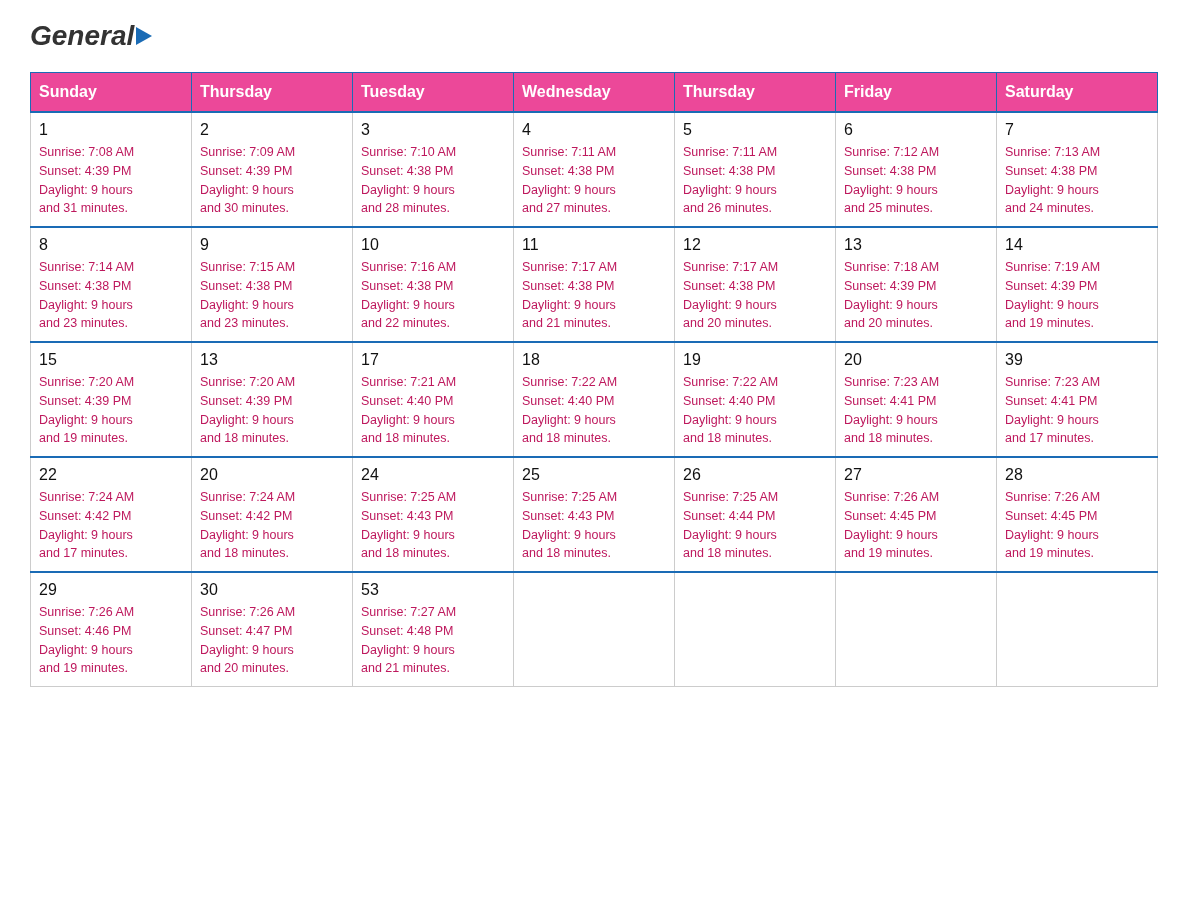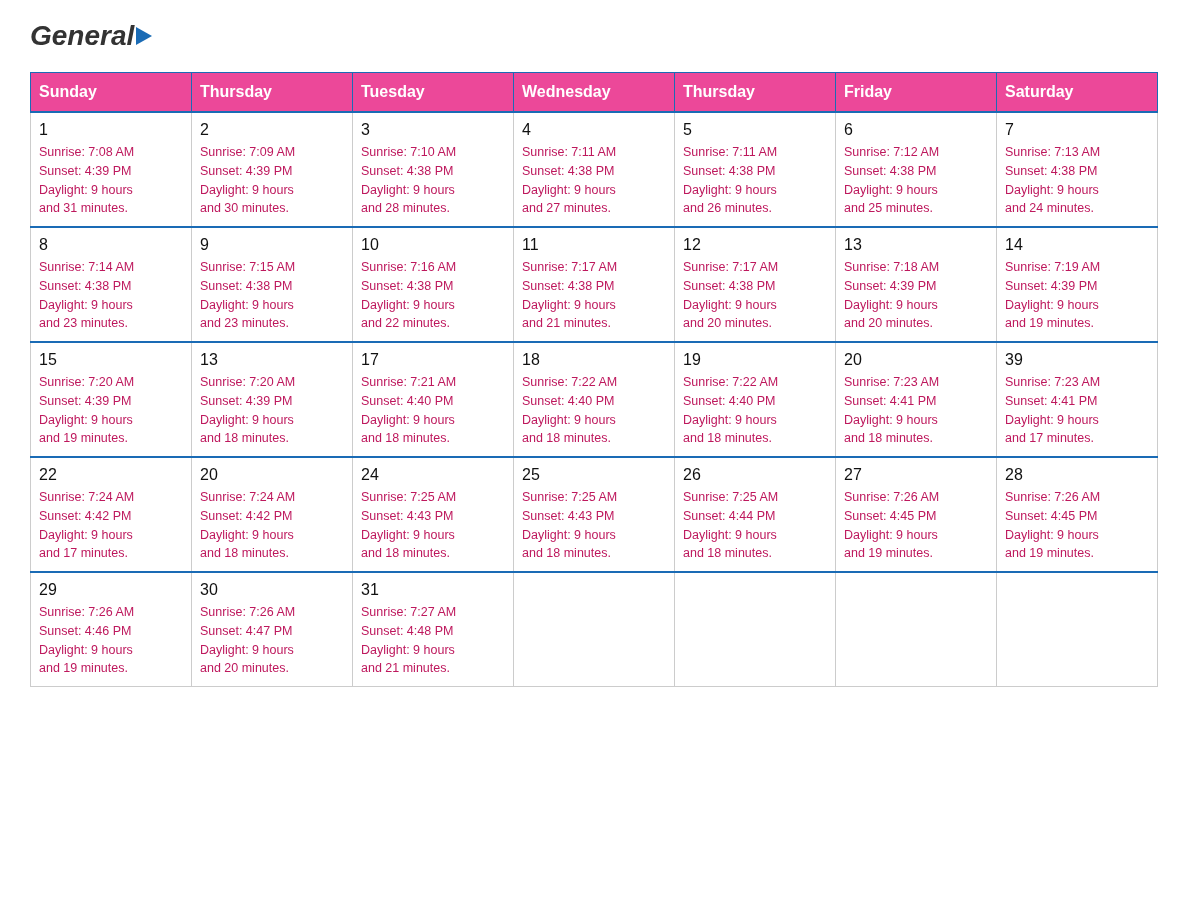--- a/index.html
+++ b/index.html
@@ -237,21 +237,21 @@
       <tr>
         <td>
           <span class="day-number">29</span>
         <div class="day-info">Sunrise: 7:26 AM<br>Sunset: 4:46 PM<br>Daylight: 9 hours<br>and 19 minutes.</div>
         </td>
         <td>
           <span class="day-number">30</span>
         <div class="day-info">Sunrise: 7:26 AM<br>Sunset: 4:47 PM<br>Daylight: 9 hours<br>and 20 minutes.</div>
         </td>
         <td>
-          <span class="day-number">31</span>
+          <span class="day-number">53</span>
         <div class="day-info">Sunrise: 7:27 AM<br>Sunset: 4:48 PM<br>Daylight: 9 hours<br>and 21 minutes.</div>
         </td>
         <td class="empty"></td>
         <td class="empty"></td>
         <td class="empty"></td>
         <td class="empty"></td>
       </tr>
     </tbody>
 </table>
 

